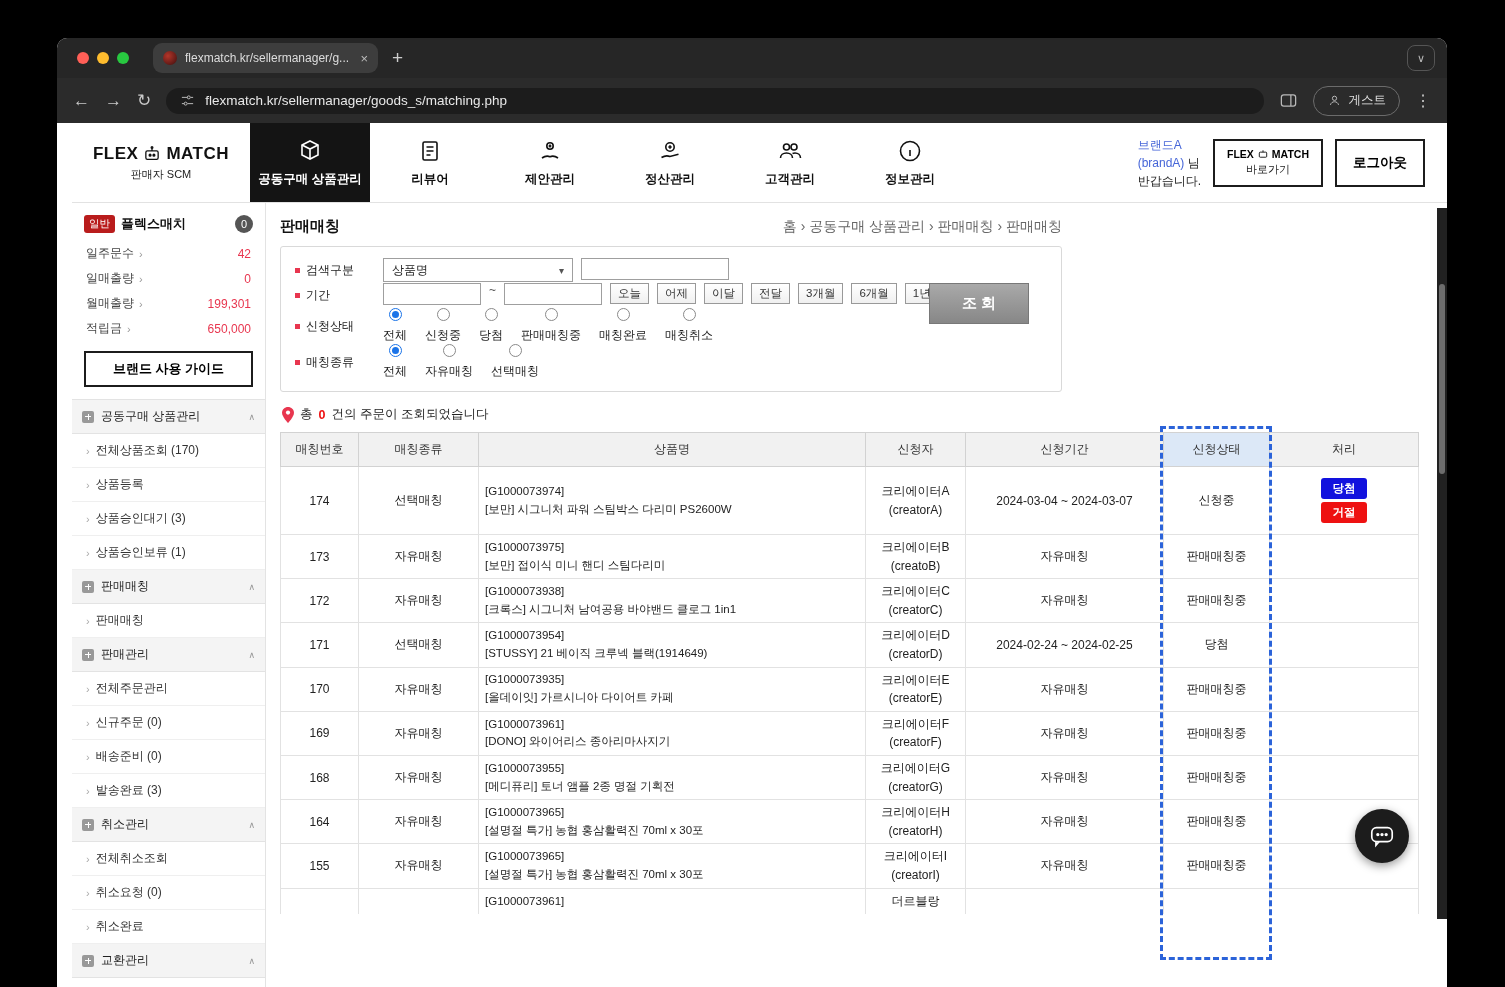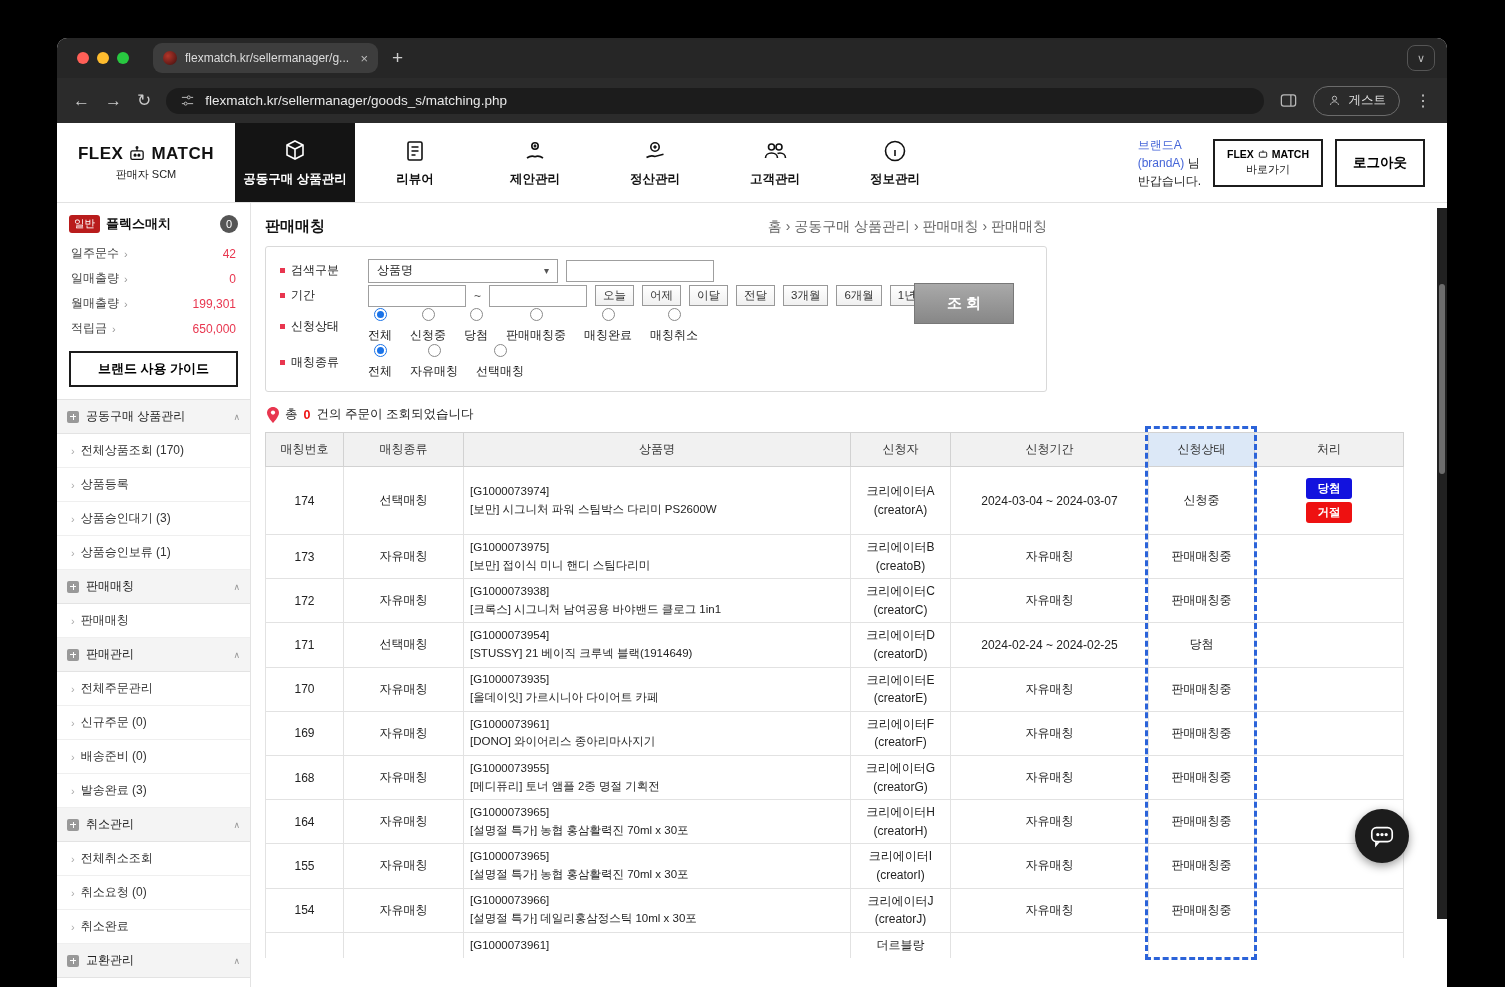--- a/index.html
+++ b/index.html
@@ -27,21 +27,21 @@
   .nav-ic { color:#c9c9c9; font-size:17px; }
   .url-pill { flex:1; height:26px; background:#1c1c1c; border-radius:16px; display:flex;
               align-items:center; gap:10px; padding:0 14px; color:#e8e8e8; font-size:13.5px; }
   .chrome-svg { stroke:#b9b9b9; fill:none; stroke-width:1.6; }
   .sidepanel { color:#c9c9c9; }
   .profile-pill { display:flex; align-items:center; gap:7px; border:1px solid #6b6b6b; border-radius:16px;
                   height:30px; padding:0 13px; color:#e0e0e0; font-size:12.5px; }
   .dots { color:#ccc; font-size:16px; }
 
   
-  .page { position:relative; height:796px; background:#fff; }
+  .page { position:relative; height:796px; background:#fff;padding-left:15px; }
 
   .site-header { height:80px; display:flex; align-items:stretch; border-bottom:1px solid #e2e2e2; }
   .logo-block { width:178px; display:flex; flex-direction:column; align-items:center; justify-content:center; gap:3px; }
   .logo-line { display:flex; align-items:center; gap:4px; font-weight:bold; font-size:17px; letter-spacing:.5px; color:#111; }
   .logo-sub { font-size:11px; color:#222; }
   .nav-item { width:120px; display:flex; flex-direction:column; align-items:center; justify-content:center;
               gap:7px; font-size:12.5px; font-weight:bold; color:#111; cursor:pointer; }
   .nav-item.active { background:#141414; color:#fff; }
   .nav-item svg { stroke:currentColor; fill:none; stroke-width:1.6; }
   .hdr-right { margin-left:auto; display:flex; align-items:center; gap:12px; padding-right:22px; }
@@ -80,21 +80,21 @@
   .m-item .mk { color:#aaa; font-size:11px; }
 
   
   .main { flex:1; padding:14px 24px 0 14px; position:relative; overflow:hidden; }
   .title-row { display:flex; align-items:flex-end; width:782px; }
   .page-title { font-size:15px; font-weight:bold; color:#111; }
   .crumb { margin-left:auto; font-size:14px; color:#666; }
 
   .search-panel { width:782px; border:1px solid #d9d9d9; border-radius:3px; margin-top:10px;
                   padding:11px 14px; position:relative; }
-  .s-row { display:flex; align-items:center; gap:8px; min-height:25px; font-size:12px; color:#222; }
+  .s-row { display:flex; gap:8px; min-height:25px; font-size:12px; color:#222; }
   .s-label { width:80px; display:flex; align-items:center; gap:6px; flex:none; }
   .bullet { width:5px; height:5px; background:#e8364f; flex:none; }
   .sel { width:190px; height:24px; border:1px solid #9f9f9f; background:#fff; display:flex;
          align-items:center; justify-content:space-between; padding:0 8px; font-size:12px; cursor:pointer; }
   .sel .arr { color:#555; font-size:10px; }
   .inp { height:22px; border:1px solid #9f9f9f; font-size:12px; padding:0 6px; }
   .kw { width:148px; }
   .date-inp { width:98px; }
   .tilde { color:#555; }
   .qbtn { height:21px; border:1px solid #999; background:linear-gradient(#fff,#f0f0f0); font-size:11.5px;
@@ -627,35 +627,20 @@
                     <div>[설명절 특가] 농협 홍삼활력진 70ml x 30포</div>
                   </td>
                 <td class="two">
                     <div>크리에이터I</div>
                     <div>(creatorI)</div>
                   </td>
                 <td>자유매칭</td>
                 <td>판매매칭중</td>
                 <td></td>
               </tr>
-              <tr>
-                <td>154</td>
-                <td>자유매칭</td>
-                <td class="prod two">
-                    <div>[G1000073966]</div>
-                    <div>[설명절 특가] 데일리홍삼정스틱 10ml x 30포</div>
-                  </td>
-                <td class="two">
-                    <div>크리에이터J</div>
-                    <div>(creatorJ)</div>
-                  </td>
-                <td>자유매칭</td>
-                <td>판매매칭중</td>
-                <td></td>
-              </tr>
               <tr class="partial">
                 <td></td>
                 <td></td>
                 <td class="prod">
                     <div>[G1000073961]</div>
                   </td>
                 <td>더르블랑</td>
                 <td></td>
                 <td></td>
                 <td></td>

